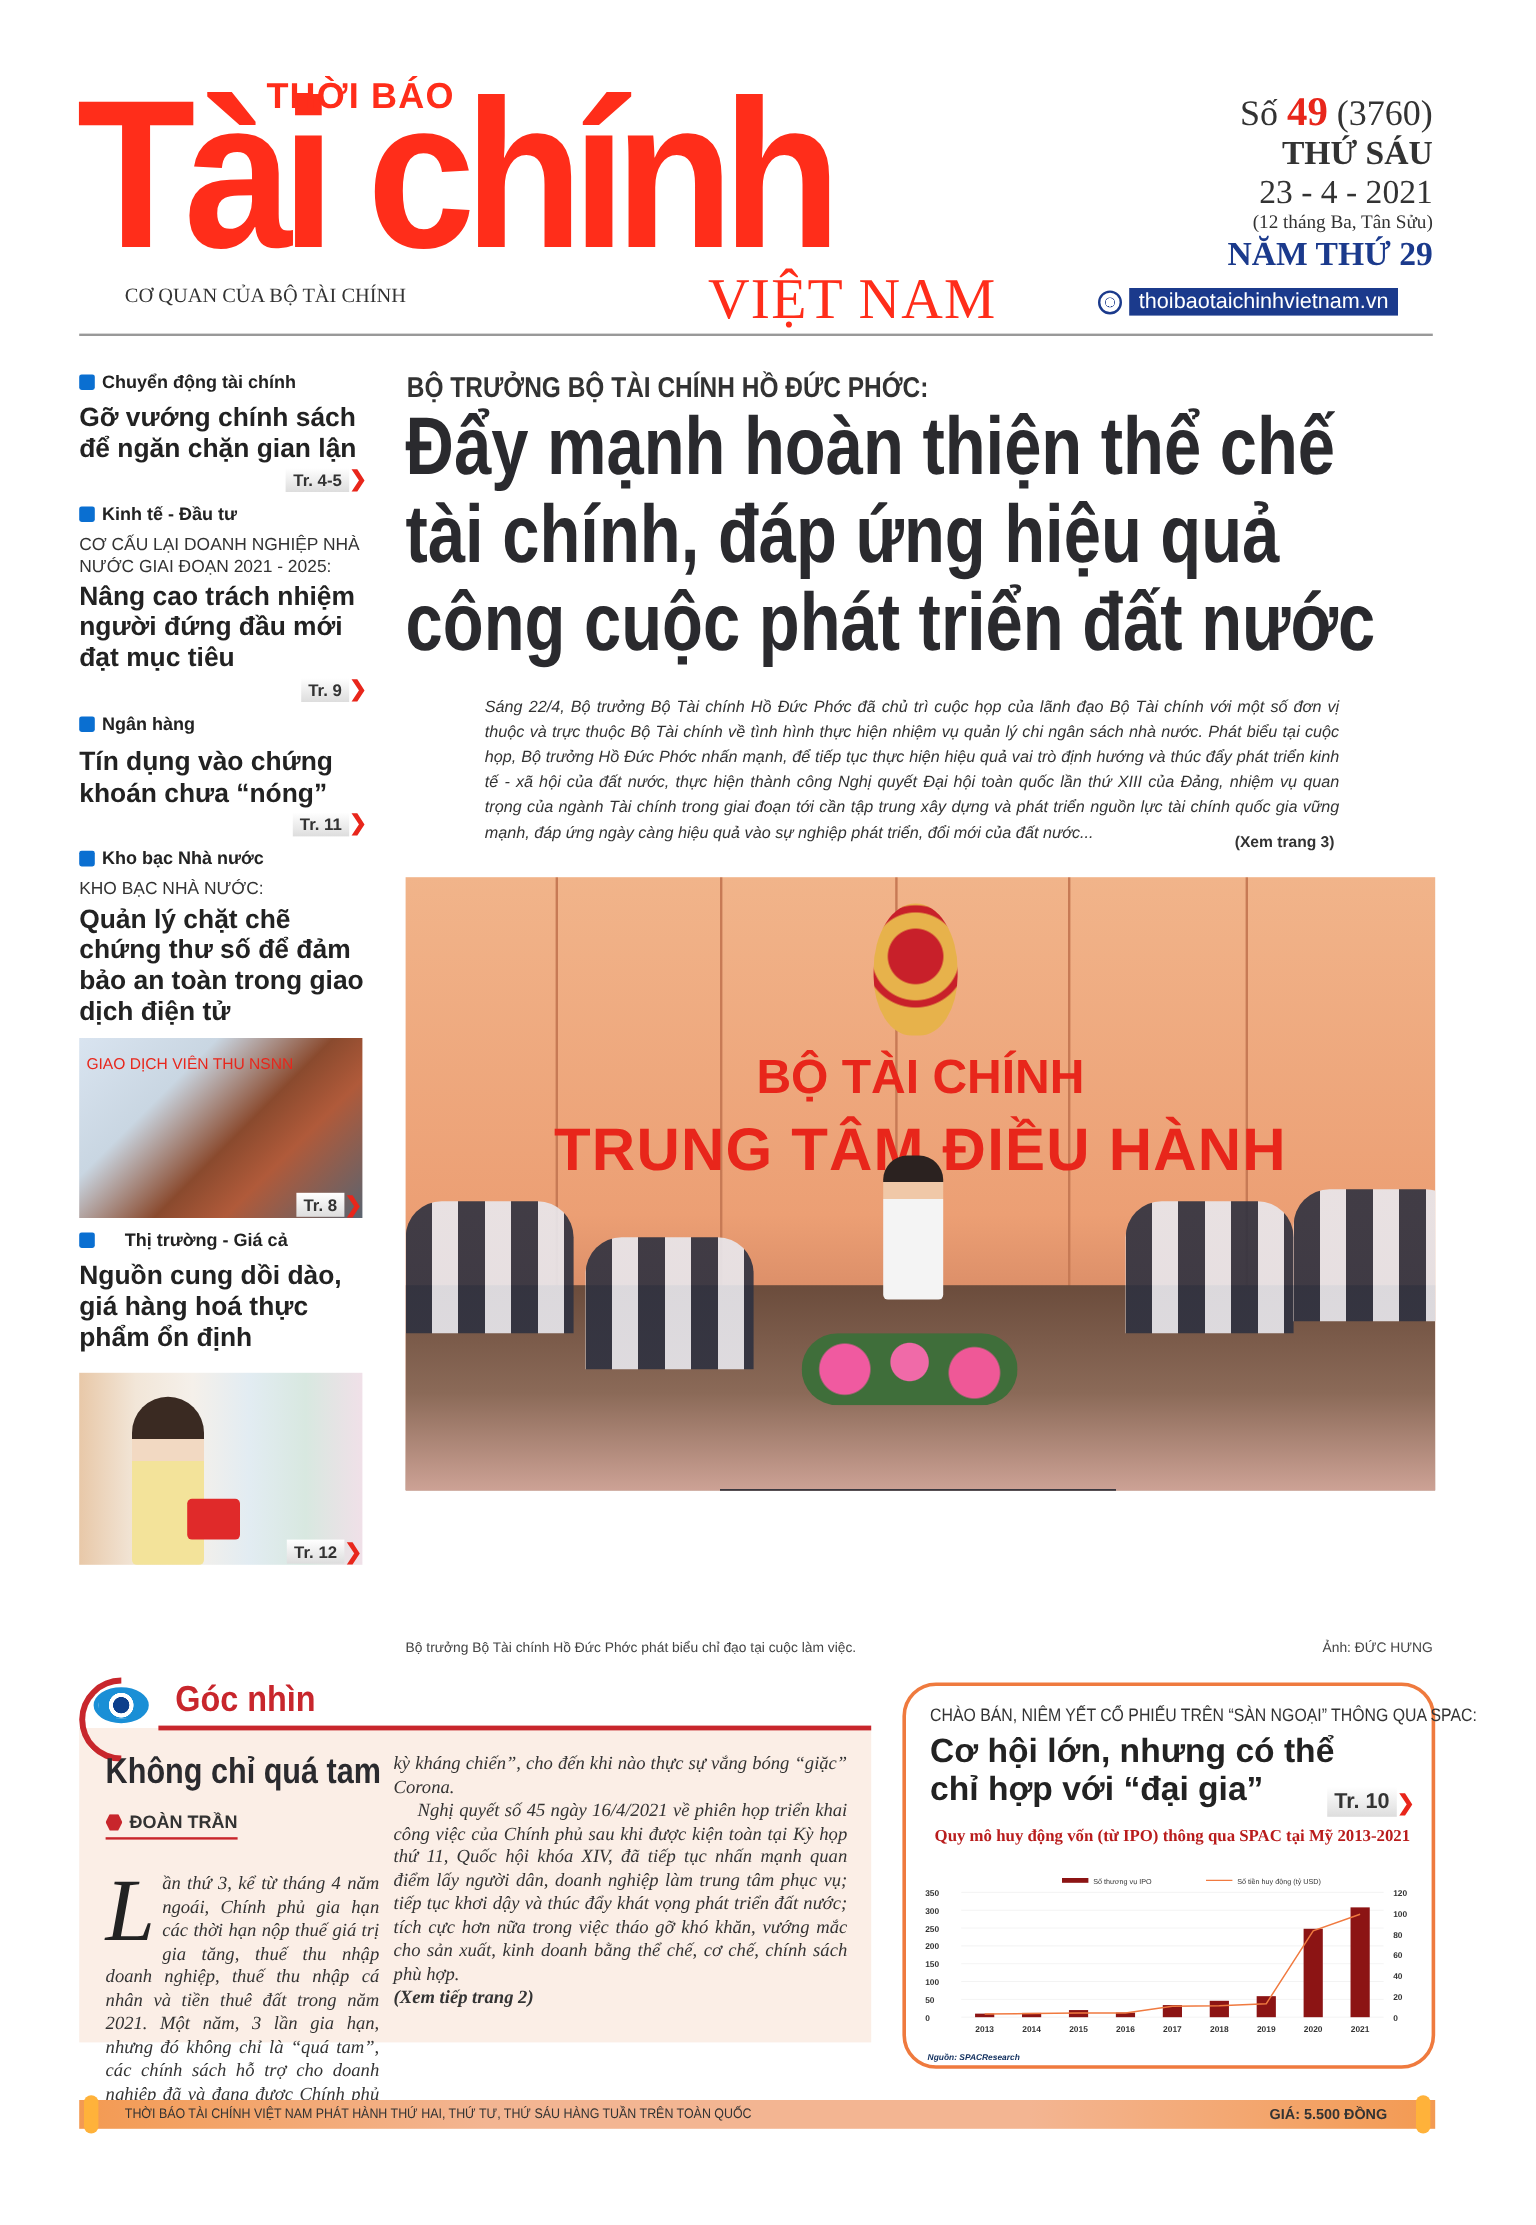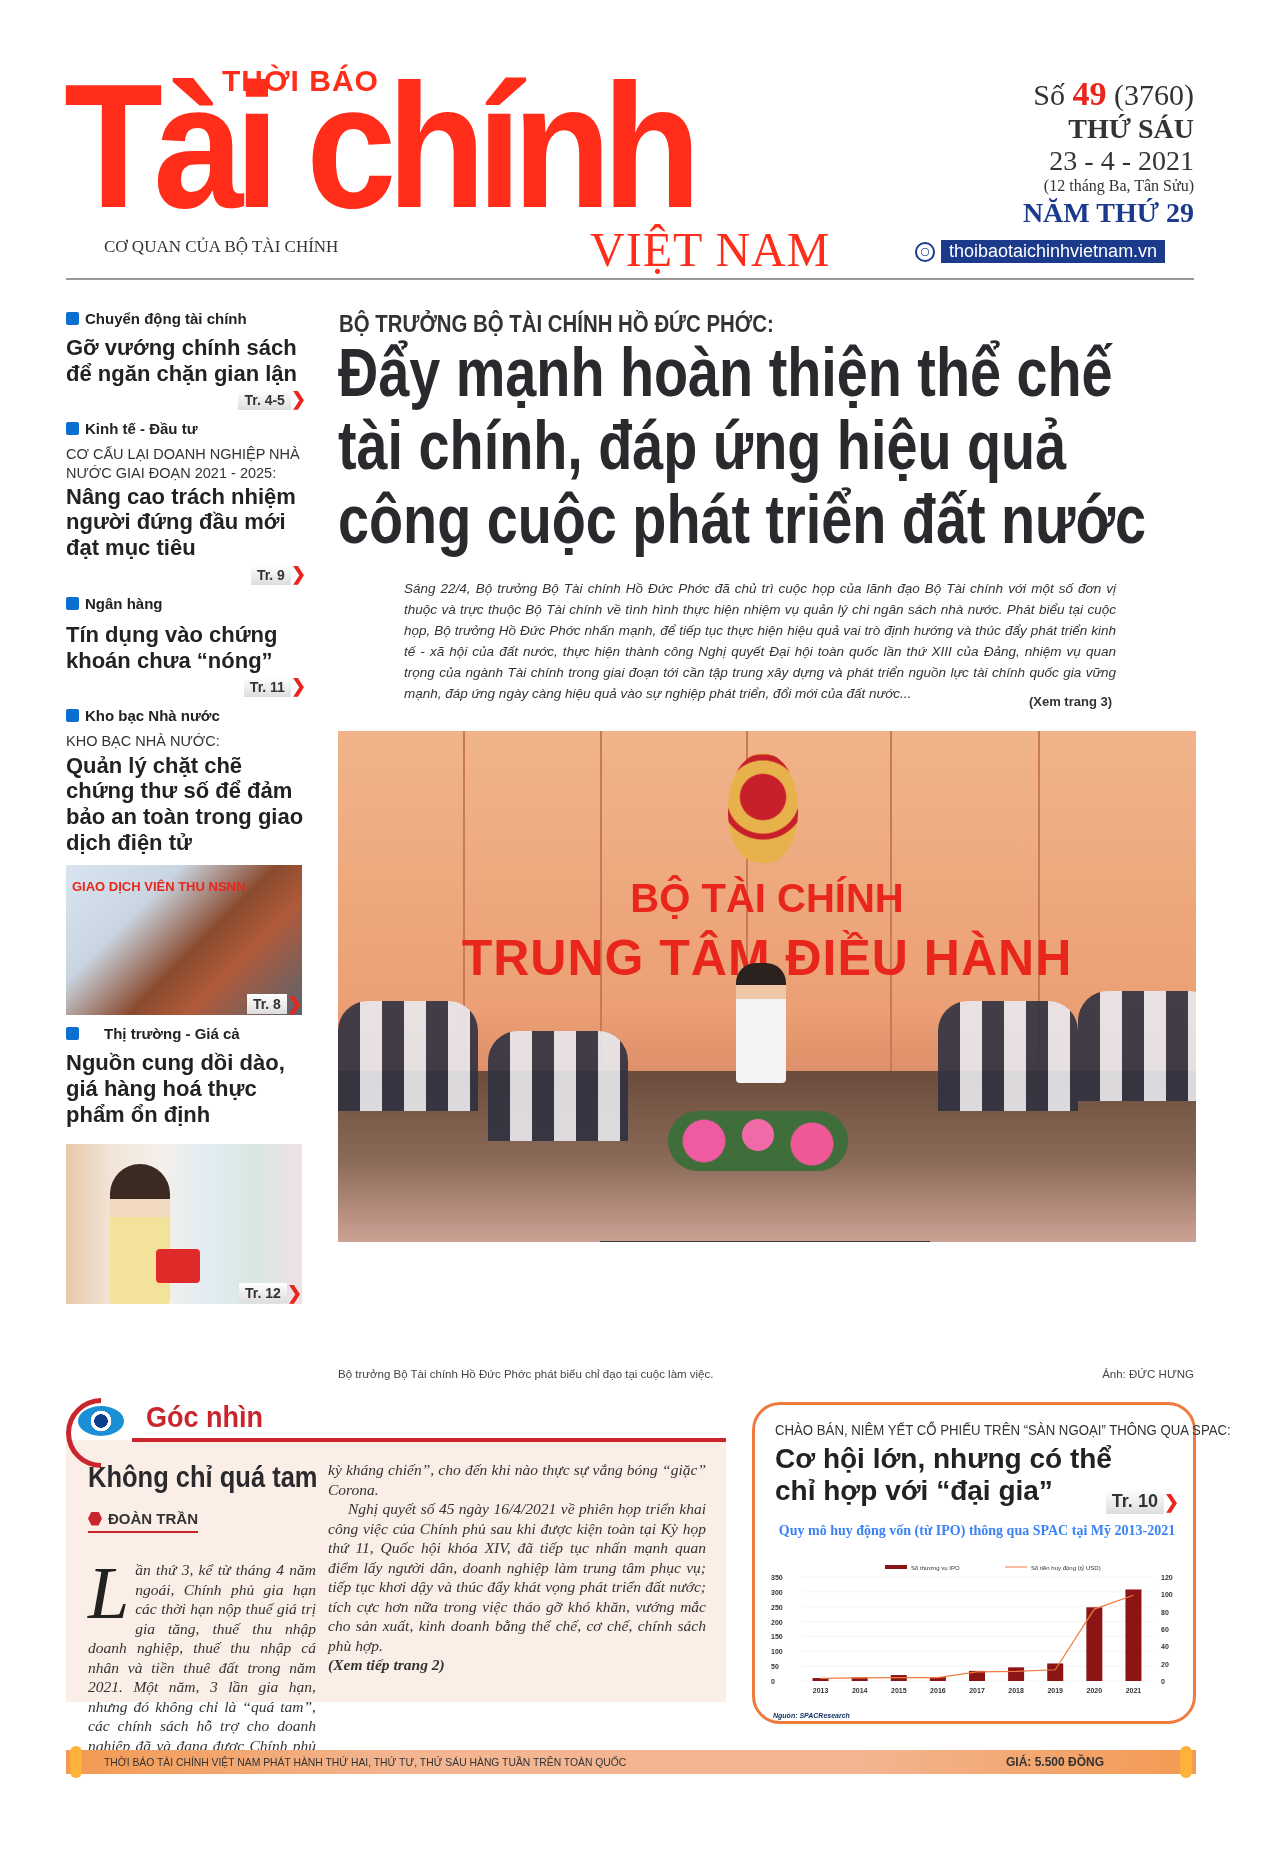--- a/index.html
+++ b/index.html
@@ -27,21 +27,21 @@
   .sec { display: flex; align-items: center; gap: 6px; font-size: 15px; font-weight: bold; color: #222; margin-bottom: 8px; }
   .sec .sq { width: 13px; height: 13px; background: #0a6fd1; border-radius: 2px; }
   .kicker { font-size: 14.5px; color: #333; line-height: 1.25; }
   .lhead { font-size: 22px; font-weight: bold; line-height: 1.17; color: #222; margin-top: 2px; }
   .tr { display: flex; justify-content: flex-end; margin-top: 4px; }
   .tr .tag { background: linear-gradient(#fff, #ddd); font-size: 14px; font-weight: bold; color: #333; padding: 2px 6px; }
   .tr .chev { color: #e8261b; font-weight: 900; font-size: 18px; line-height: 1; }
   .block { margin-bottom: 10px; }
   .photo { width: 236px; background-size: cover; position: relative; }
   .photo1 { height: 150px; background: linear-gradient(135deg, #d9e4f0 0%, #c9d6e2 30%, #8a4a2e 55%, #b05a3a 70%, #5a6470 100%); }
-  .photo1 .sign { position: absolute; left: 6px; top: 14px; color: #e8261b; font-weight: bold; font-size: 13px; line-height: 1.2; }
+  .photo1 .sign { position: absolute; left: 6px; top: 14px; color: #e8261b; font-weight: normal; font-size: 13px; line-height: 1.2; }
   .photo2 { height: 160px; background: linear-gradient(90deg, #e8c8a8 0%, #f2e6d8 20%, #f5f0ea 40%, #e2ecf2 60%, #d8e8e0 80%, #f0e0e8 100%); }
   .photo2 .person { position: absolute; left: 44px; top: 20px; width: 60px; height: 140px; background: linear-gradient(#3a2a22 0 25%, #f2d9c2 25% 38%, #f3e39a 38% 100%); border-radius: 30px 30px 4px 4px; }
   .photo2 .basket { position: absolute; left: 90px; top: 105px; width: 44px; height: 34px; background: #e02a2a; border-radius: 4px; }
   .photo .tr-over { position: absolute; right: 0; bottom: 0; display: flex; align-items: center; }
   .photo .tr-over .tag { background: linear-gradient(#fff, #ddd); font-size: 14px; font-weight: bold; color: #333; padding: 2px 6px; }
   .photo .tr-over .chev { color: #e8261b; font-weight: 900; font-size: 18px; }
 
   
   .kick-main { position: absolute; left: 339px; top: 310px; font-size: 24px; font-weight: bold; color: #333; transform: scaleX(0.85); transform-origin: left; white-space: nowrap; }
   .headline { position: absolute; left: 338px; top: 336px; width: 900px; font-size: 68px; font-weight: 900; line-height: 1.08; color: #2a2a2e; transform: scaleX(0.82); transform-origin: left top; white-space: nowrap; }
@@ -78,26 +78,26 @@
   .gn-col2 .more { font-weight: bold; text-indent: 0; }
 
   
   .spac { position: absolute; left: 752px; top: 1402px; width: 444px; height: 322px; border: 3px solid #ef7a3e; border-radius: 28px; background: #fff; }
   .spac .kick { position: absolute; left: 20px; top: 16px; font-size: 15px; color: #333; transform: scaleX(0.88); transform-origin: left; white-space: nowrap; }
   .spac .head { position: absolute; left: 20px; top: 38px; font-size: 28px; font-weight: bold; line-height: 1.15; color: #222; }
   .spac .tr10 { position: absolute; right: 14px; top: 84px; display: flex; align-items: center; }
   .spac .tr10 .tag { background: linear-gradient(#fff, #ddd); font-size: 18px; font-weight: bold; color: #333; padding: 2px 6px; }
   .spac .tr10 .chev { color: #e8261b; font-weight: 900; font-size: 18px; }
   .chart { position: absolute; left: 10px; top: 118px; width: 424px; height: 196px; }
-  .chart .ctitle { text-align: center; font-family: "Liberation Serif", serif; font-weight: bold; font-size: 14px; line-height: 1.1; color: #3b82f6; }
+  .chart .ctitle { text-align: center; font-family: "Liberation Serif", serif; font-weight: bold; font-size: 14px; line-height: 1.1; color: #b91c1c; }
   .chart svg { position: absolute; left: 0; top: 40px; }
   .chart .src { position: absolute; left: 8px; bottom: 0; font-size: 7px; font-style: italic; font-weight: bold; color: #0d2c5c; }
 
   
-  .footer { position: absolute; left: 66px; top: 1750px; width: 1130px; height: 24px; background: linear-gradient(90deg, #f39a52 0%, #f3b592 30%, #f3b592 70%, #f39a52 100%); display: flex; align-items: center; justify-content: space-between; padding: 0 92px 0 38px; }
+  .footer { position: absolute; left: 66px; top: 1750px; width: 1130px; height: 24px; background: linear-gradient(90deg, #f39a52 0%, #f3b592 30%, #f3b592 70%, #f39a52 100%); display: flex; align-items: center; justify-content: space-between; padding: 0 40px 0 38px; }
   .footer .cap-l, .footer .cap-r { position: absolute; top: -4px; width: 12px; height: 32px; background: #ffb23a; border-radius: 6px; }
   .footer .cap-l { left: 4px; } .footer .cap-r { right: 4px; }
   .footer .txt { font-size: 11.5px; color: #333; transform: scaleX(0.9); transform-origin: left; white-space: nowrap; }
   .footer .price { font-size: 12px; font-weight: bold; color: #333; }
 </style>
 </head>
 <body>
 
 <div class="logo-big">Tài chính</div>
 <div class="logo-small">THỜI BÁO</div>

